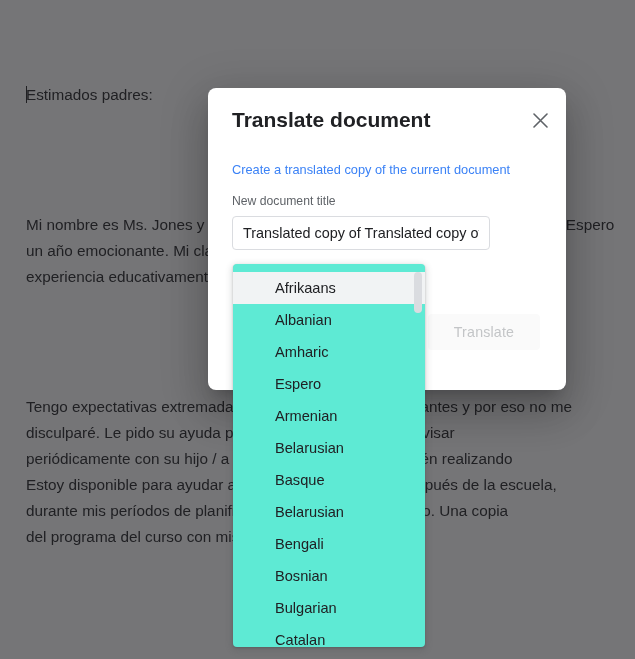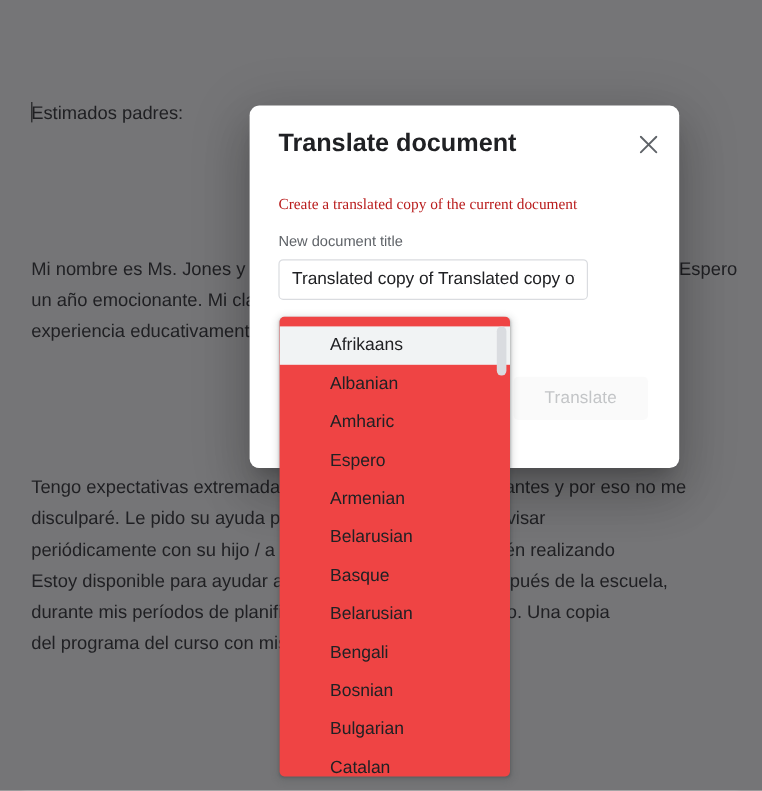--- a/index.html
+++ b/index.html
@@ -97,22 +97,21 @@
     padding: 0;
   }
   #close-btn svg { display: block; }
 
   .dlg-sub {
     position: absolute;
     left: 24px;
     top: 73px;
     font-size: 12.8px;
     line-height: 18px;
-    color: #b91c1c;
-    font-family: Liberation Serif, serif;
+    color: #3b82f6;
   }
   .field-label {
     position: absolute;
     left: 24px;
     top: 105px;
     font-size: 12.2px;
     line-height: 16px;
     color: #5f6368;
   }
   #title-input {
@@ -146,21 +145,21 @@
     z-index: 1;
   }
 
   
   #lang-dropdown {
     position: absolute;
     left: 25px;
     top: 176px;
     width: 192px;
     height: 383px;
-    background: #ef4444;
+    background: #5eead4;
     border-radius: 4px;
     box-shadow: 0 2px 6px 2px rgba(60,64,67,.15),
                 0 1px 2px 0 rgba(60,64,67,.30);
     overflow: hidden;
     z-index: 5;
   }
   #lang-list {
     position: absolute;
     inset: 0;
     padding: 8px 0 0 0;

